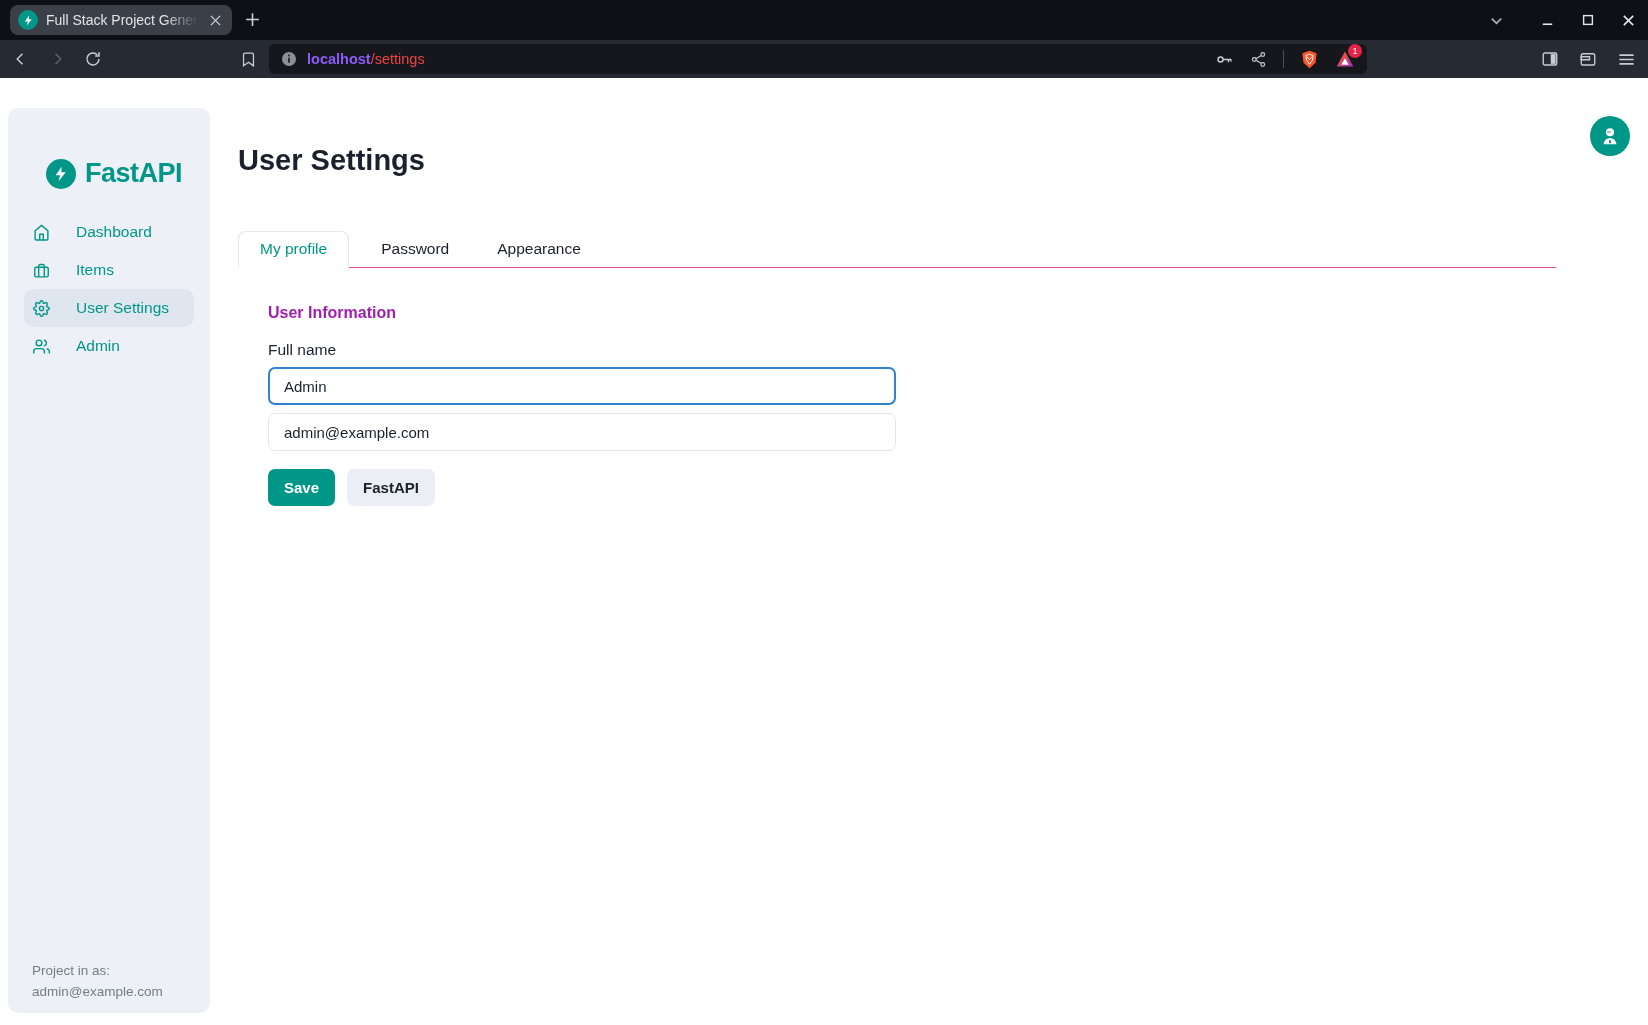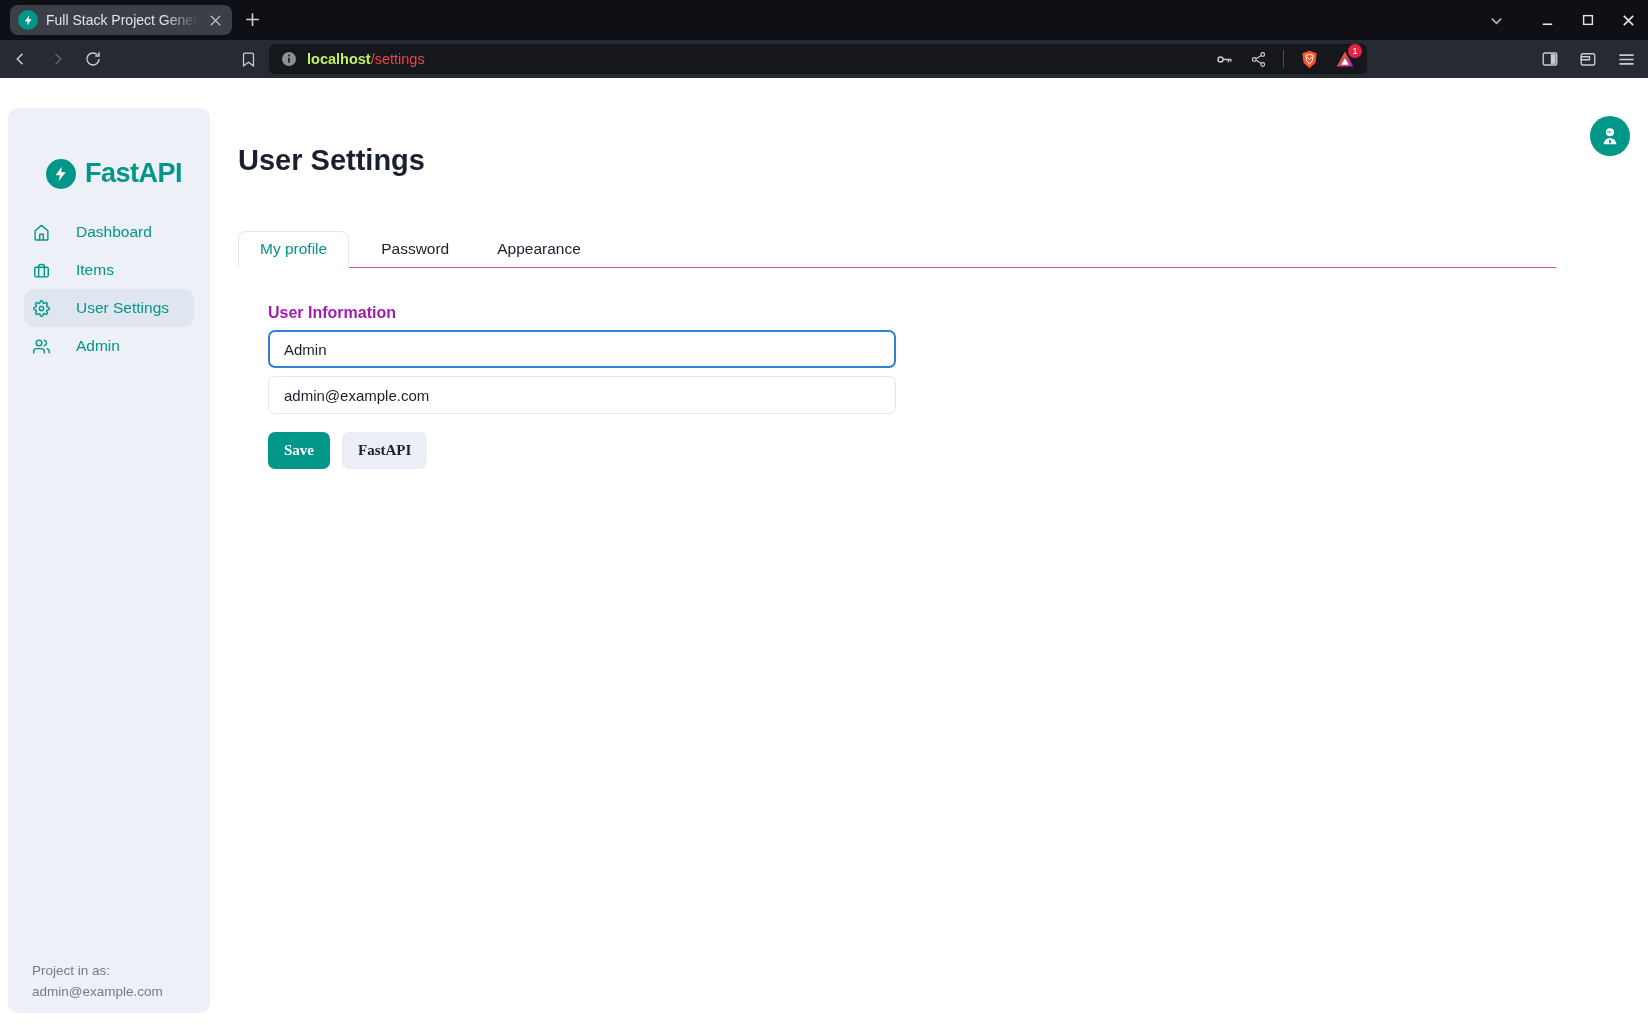--- a/index.html
+++ b/index.html
@@ -25,21 +25,21 @@
   .win-controls .chev { margin-right:10px; }
 
   .toolbar { position:absolute; left:0; top:40px; width:1648px; height:38px;
     background:#262a32; display:flex; align-items:center; padding:0 12px; }
   .nav-btns { display:flex; align-items:center; gap:18px; width:100px; }
   .tb-icon { display:flex; align-items:center; justify-content:center; }
   .urlbar-wrap { display:flex; align-items:center; margin-left:128px; }
   .urlbar { width:1098px; height:30px; margin-left:12px; background:#15171d;
     border-radius:6px; display:flex; align-items:center; padding:0 12px; }
   .url-text { margin-left:10px; font-size:14.5px; flex:1; }
-  .url-host { color:#bef264; }
+  .url-host { color:#8b5cf6; }
   .url-path { color:#ef4444; }
   .url-right { display:flex; align-items:center; gap:16px; }
   .divider { width:1px; height:18px; background:#4a4f57; }
   .rewards { position:relative; }
   .badge { position:absolute; top:-5px; right:-7px; min-width:14px; height:14px;
     background:#e32444; color:#fff; font-size:9px; border-radius:8px;
     display:flex; align-items:center; justify-content:center; padding:0 3px; }
   .tb-right { margin-left:auto; display:flex; align-items:center; gap:20px; }
 
   
@@ -75,21 +75,21 @@
   .form-area { padding-left:30px; }
   .section-title { margin-top:36px; font-size:16px; font-weight:700; color:#a21caf; }
   .field-label { margin-top:19px; font-size:15.5px; color:#1a202c; }
   .text-input { display:block; margin-top:8px; width:628px; height:38px;
     border:1px solid #e2e8f0; border-radius:7px; padding:0 15px; font-size:15px;
     color:#1a202c; background:#fff; outline:none;
     font-family:"Liberation Sans", sans-serif; }
   .text-input.focused { border:2px solid #3182ce; padding:0 14px; }
   .btn-row { margin-top:18px; display:flex; gap:12px; }
   .btn { height:37px; border:none; border-radius:7px; font-size:15px; font-weight:700;
-    padding:0 16px; cursor:pointer; font-family:Liberation Serif, serif; }
+    padding:0 16px; cursor:pointer; font-family:Liberation Sans, sans-serif; }
   .btn-save { background:#009688; color:#fff; }
   .btn-cancel { background:#ebeff5; color:#1a202c; }
 
   svg { display:block; }
 </style>
 </head>
 <body>
 
 <div class="tabstrip">
   <div class="tab">
@@ -295,20 +295,21 @@
 
     <div class="tabs">
       <div class="tab-item active">My profile</div>
       <div class="tab-item gap">Password</div>
       <div class="tab-item gap">Appearance</div>
     </div>
 
     <div class="form-area">
       <div class="section-title">User Information</div>
 
+      <div class="field-label">Full name</div>
       <input class="text-input focused" type="text" value="Admin" style="">
 
       <input class="text-input" type="text" value="admin@example.com" style="">
 
       <div class="btn-row">
         <button class="btn btn-save">Save</button>
         <button class="btn btn-cancel">FastAPI</button>
       </div>
     </div>
   </div>

